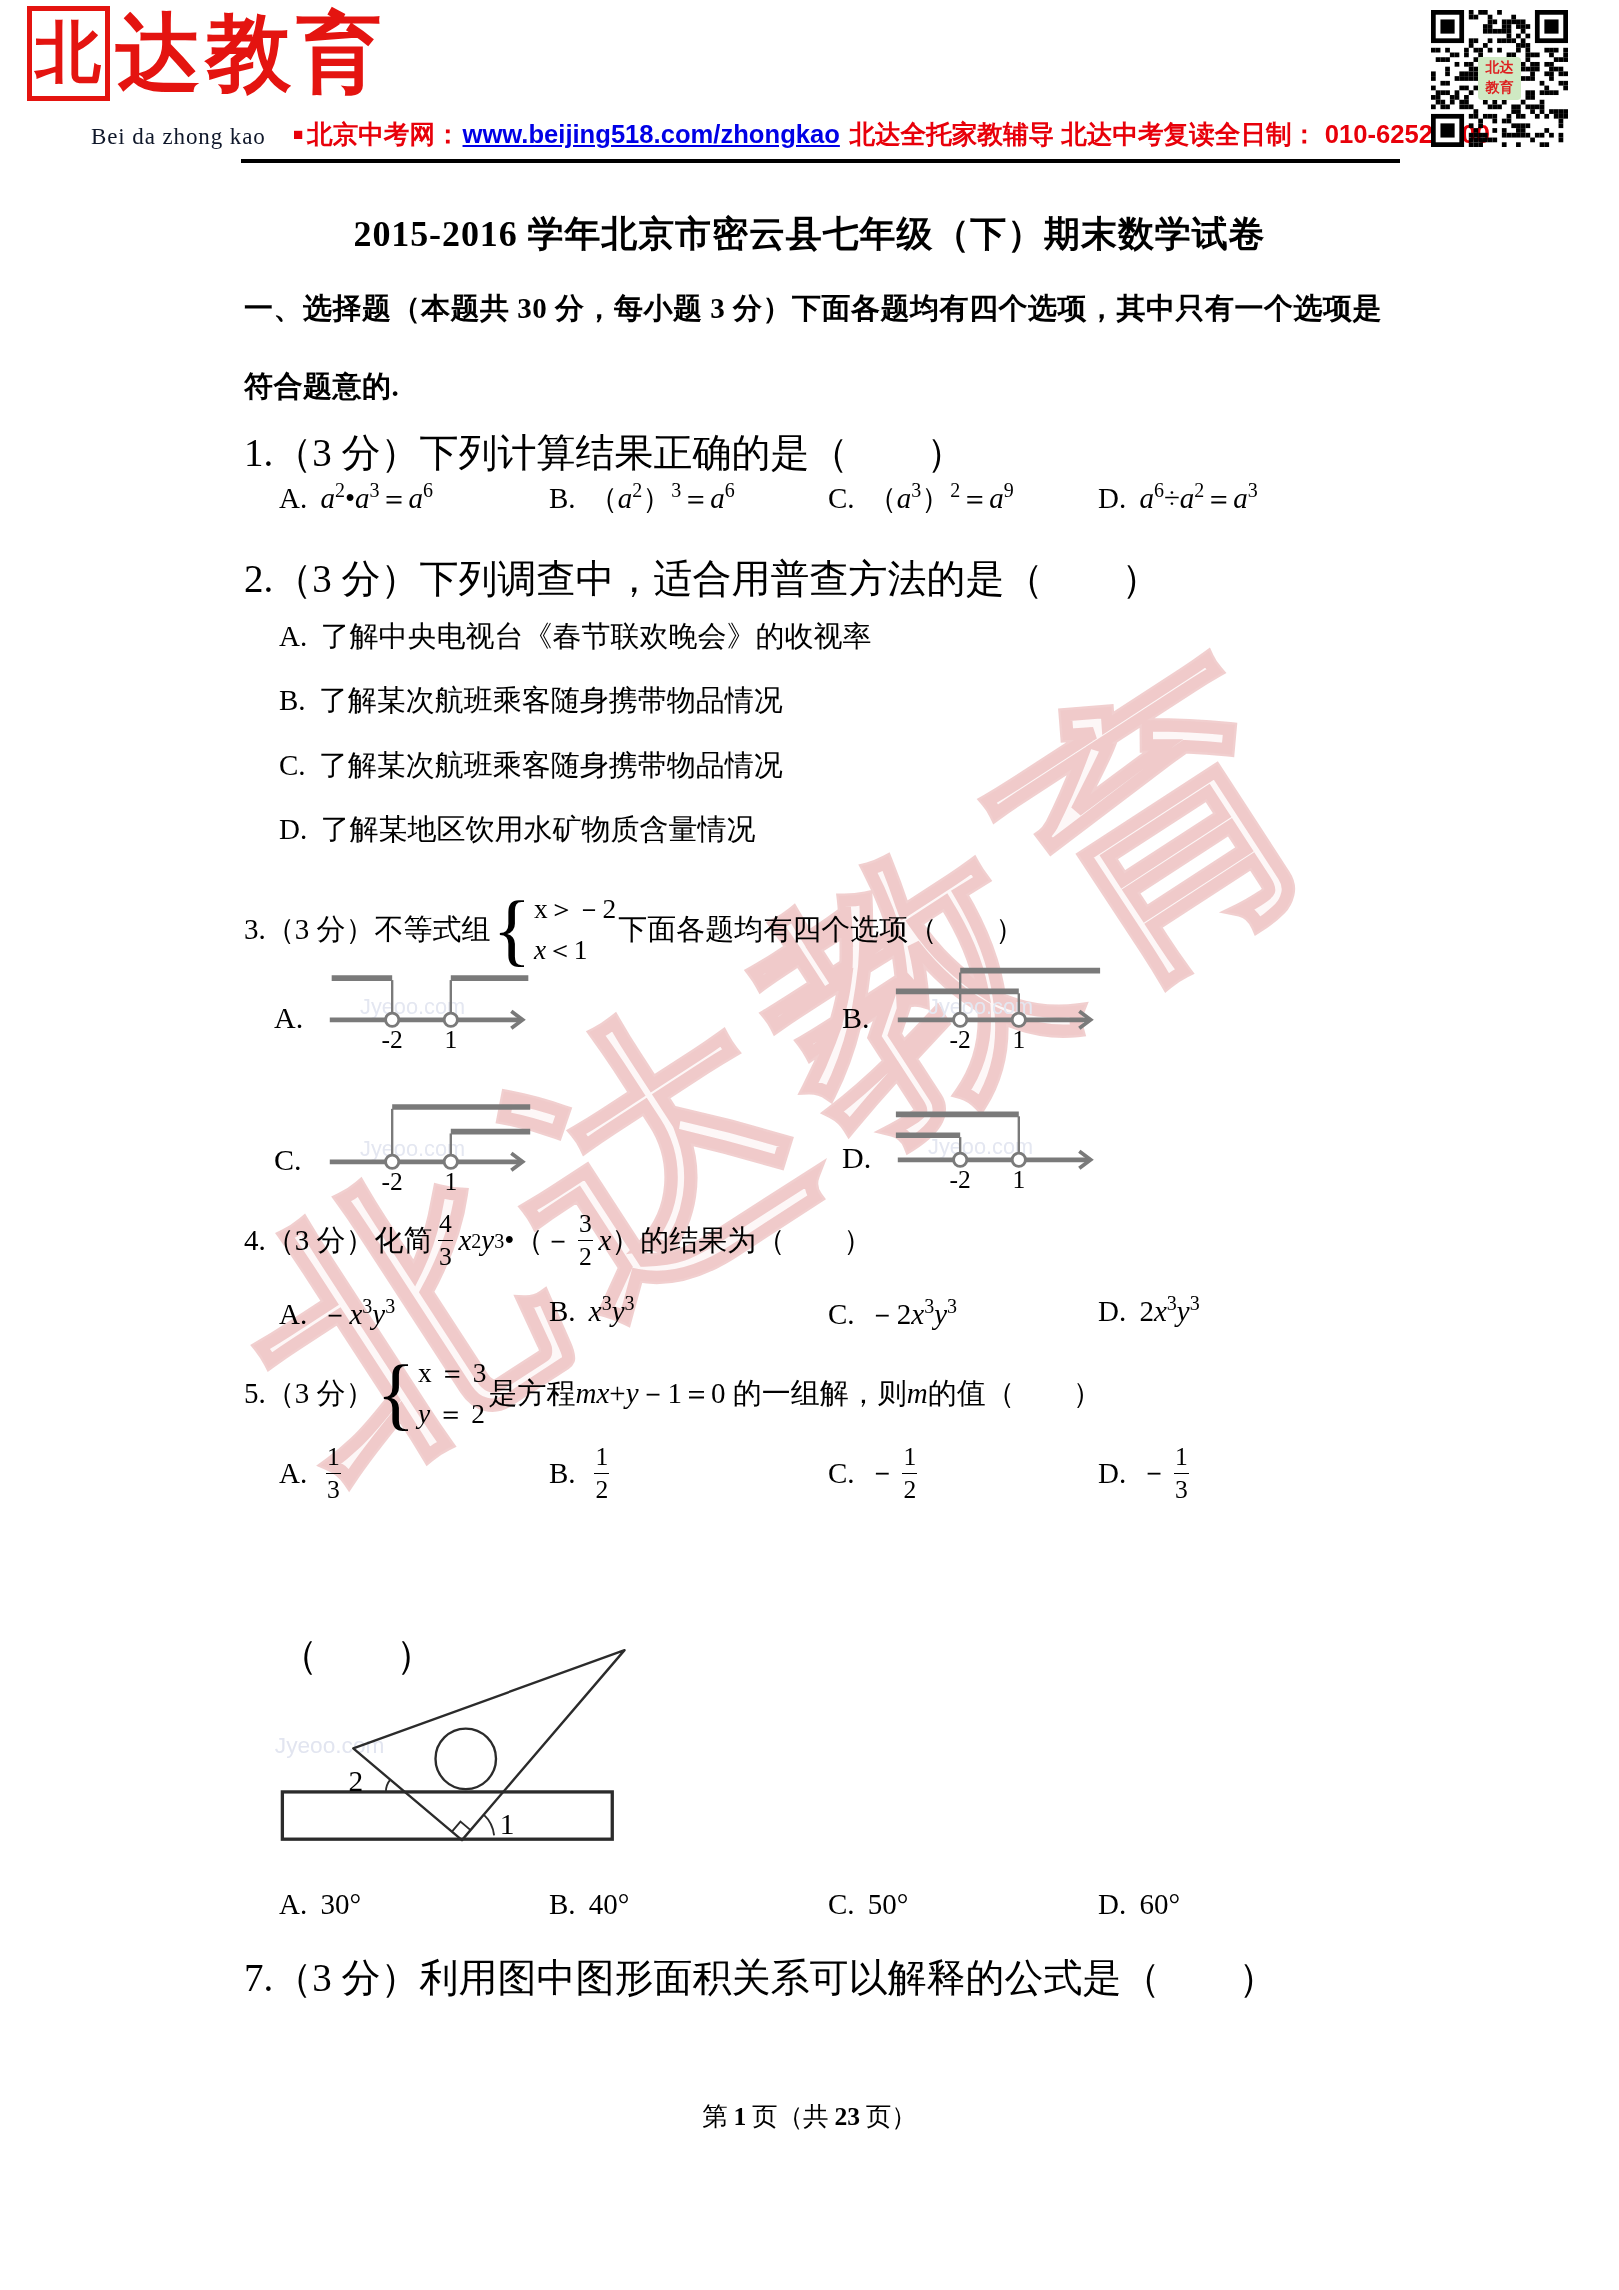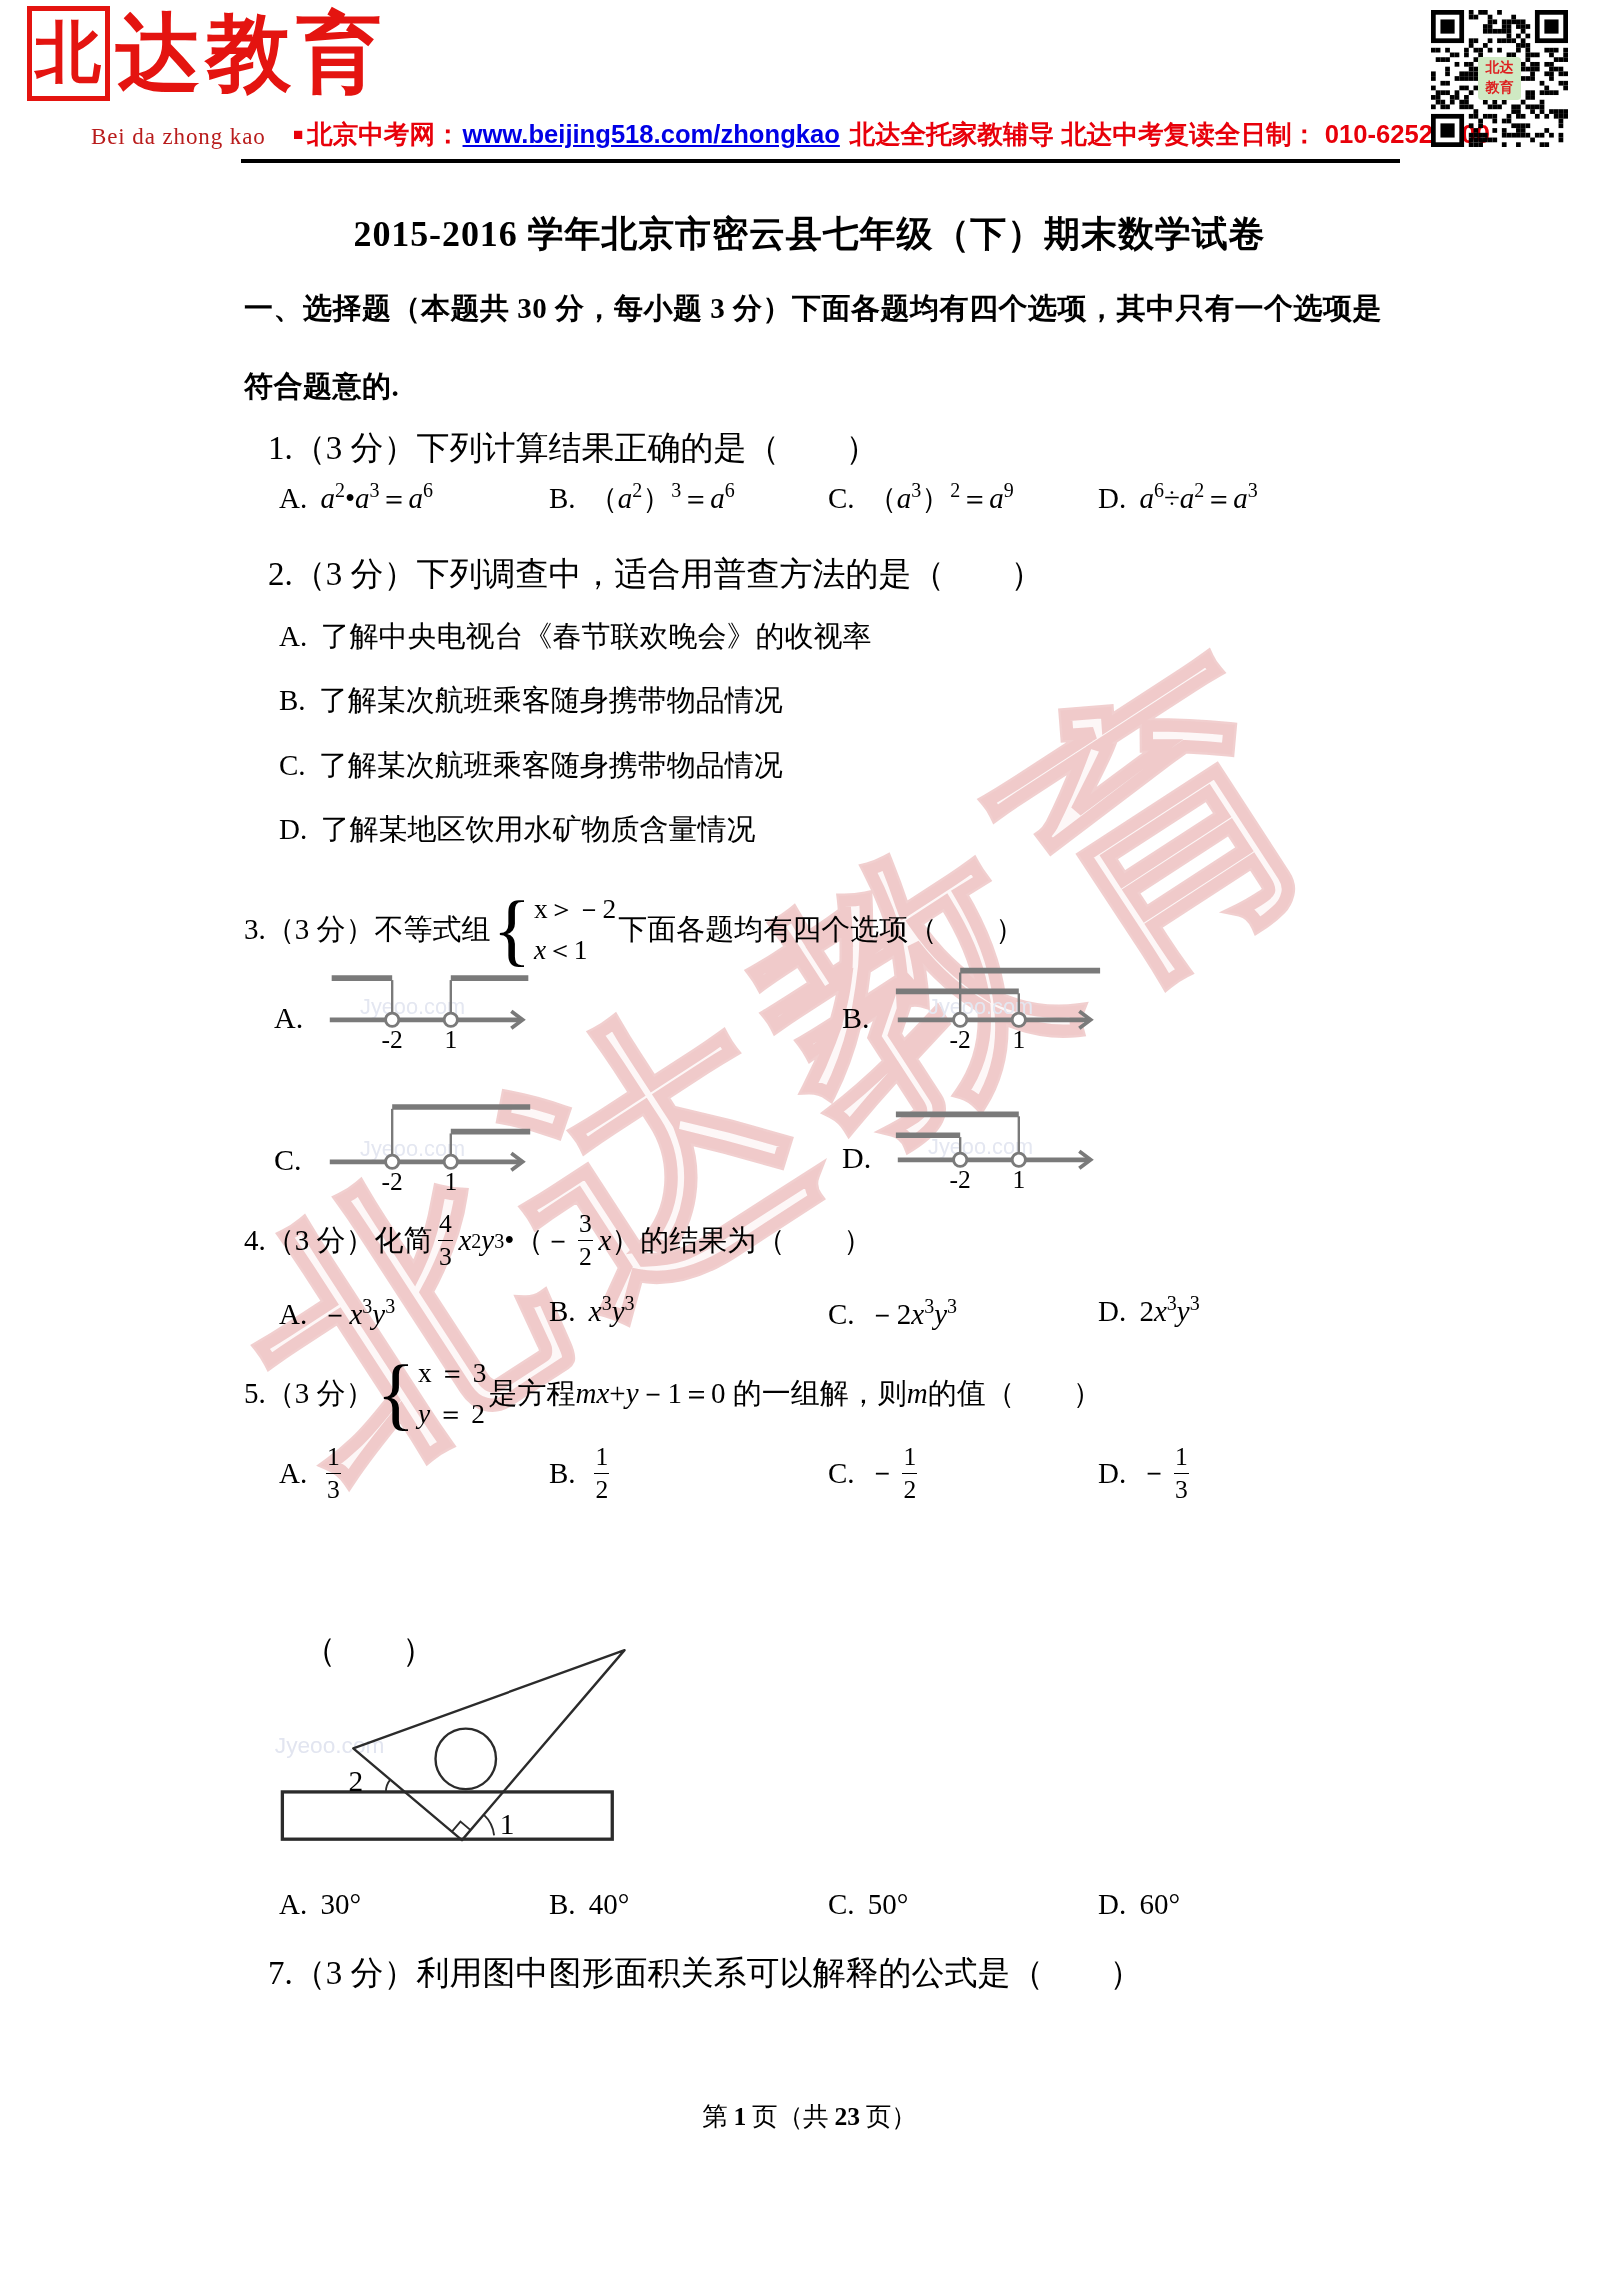--- a/index.html
+++ b/index.html
@@ -13,21 +13,21 @@
   .logo { position:absolute; left:26.5px; top:5.7px; white-space:nowrap; }
   .seal {
     display:inline-block; width:83px; height:95px; border:5.7px solid #e41410;
     color:#e41410; font-weight:bold; font-size:66px; line-height:83px;
     text-align:center; vertical-align:top;
   }
   .logo-rest {
     display:inline-block; color:#e41410; font-weight:bold; font-size:85px;
     line-height:95px; letter-spacing:5.7px; vertical-align:top; margin-left:5.7px;
   }
-  .pinyin { position:absolute; left:91px; top:124px; font-size:23px; color:#b91c1c; letter-spacing:0.9px; }
+  .pinyin { position:absolute; left:91px; top:124px; font-size:23px; color:#0f172a; letter-spacing:0.9px; }
   .hdr-info {
     position:absolute; left:293px; top:117px; white-space:nowrap;
     font-family:"Liberation Sans","DejaVu Sans",sans-serif;
     font-weight:bold; font-size:25.6px; color:#e8000a;
   }
   .hdr-info .bullet { font-size:17px; vertical-align:2.8px; margin-right:3.8px; }
   .hdr-info a.url { color:#0000e6; text-decoration:underline; margin:0 9.5px 0 1.9px; }
   .hdr-info .mid { margin-right:7.6px; }
   .hdr-rule { position:absolute; left:241px; top:159px; width:1159px; height:3.8px; background:#000; }
   .qr { position:absolute; left:1431px; top:9.5px; width:137px; height:137px; }
@@ -43,21 +43,21 @@
     position:absolute; left:284px; top:1211px; white-space:nowrap;
     transform:rotate(-33deg); transform-origin:0 50%;
     font-size:279px; font-weight:bold; letter-spacing:24.6px;
     color:rgba(248,228,228,0.30);
     -webkit-text-stroke:4.7px rgba(219,128,128,0.38);
   }
   
   .layer { position:absolute; left:0; top:0; width:1619px; height:2290px; z-index:2; }
   .title { position:absolute; left:0; width:1619px; top:210px; text-align:center; font-size:36px; font-weight:bold; letter-spacing:0.9px; }
   .secline { position:absolute; left:244px; font-size:29px; font-weight:bold; letter-spacing:0.5px; }
-  .stem { position:absolute; left:244px; font-size:33px; white-space:nowrap;margin-left:24px; }
+  .stem { position:absolute; left:244px; font-size:39px; white-space:nowrap; }
   .optA { left:279px; } .optB { left:549px; } .optC { left:828px; } .optD { left:1098px; }
   .opt { position:absolute; font-size:29px; white-space:nowrap; }
   .opt .lbl { margin-right:13.2px; }
   .stacked { left:279px; }
   .mi { font-style:italic; }
   sup { font-size:20px; vertical-align:super; line-height:0; }
   
   .frac { display:inline-block; text-align:center; vertical-align:middle; margin:0 3.8px; }
   .frac .num,.frac .den { display:block; font-size:25.6px; line-height:30px; padding:0 2.8px; }
   .frac .bar { display:block; height:1.9px; background:#000; margin:0.9px 1.9px; }

